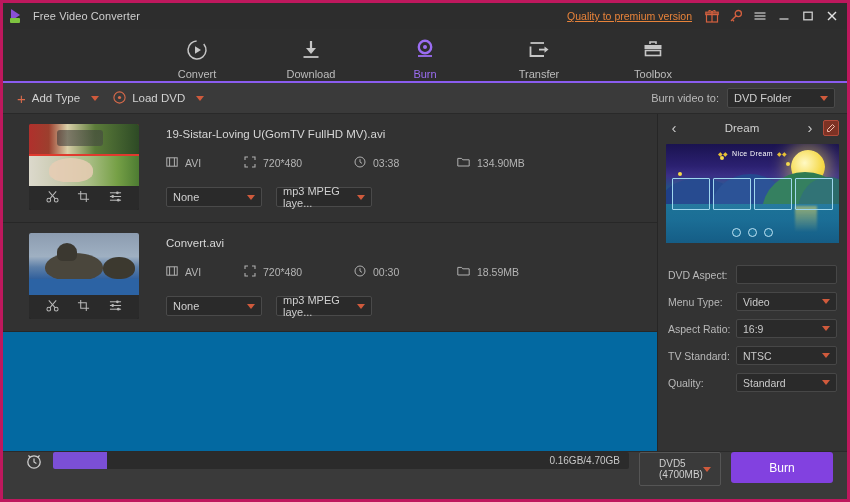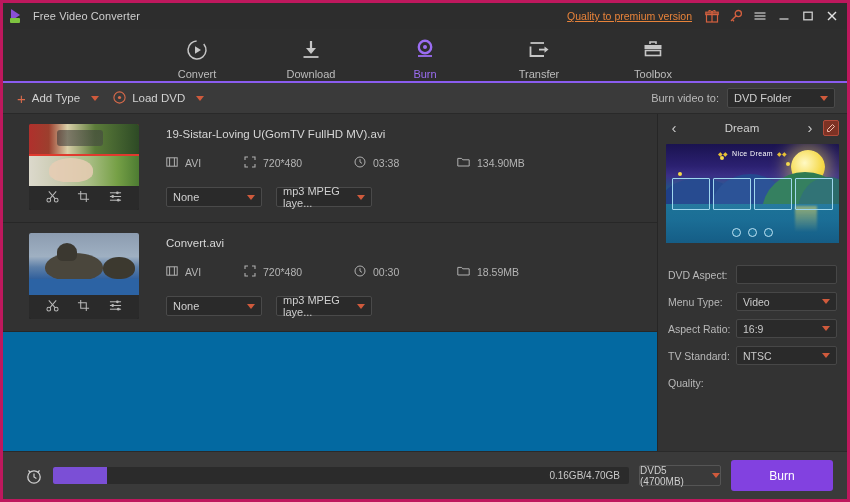--- a/index.html
+++ b/index.html
@@ -199,36 +199,36 @@
     flex:1; height:19px; background:#2a2a2a; border:1px solid #474747;
     border-radius:2px; display:flex; align-items:center; padding:0 6px;
     font-size:10.5px; color:#cacaca; cursor:pointer;
   }
   .fctl.ro { background:#2a2a2a; cursor:text; }
   .fctl .cc { width:0;height:0;border-left:4px solid transparent;border-right:4px solid transparent;
     border-top:5px solid #d05a3c; margin-left:auto; }
 
   
   .bottom {
-    height: 48px; background:#3a3a3a; display:flex; align-items:center;
+    height: 48px; background:#3a3a3a; display:flex; align-items:flex-start;
     padding: 0 14px 0 22px; gap: 10px; flex: 0 0 48px;
     border-top:1px solid #2a2a2a;
   }
   .clock-ic { width:18px; height:18px; flex:0 0 18px; }
   .pbar {
     flex:1; height:17px; background:#2b2b2b; border-radius:2px;
     position:relative; overflow:hidden; display:flex; align-items:center;
   }
   .pfill { width: 54px; height:17px; background:#7b4fd6; }
   .psize {
     position:absolute; right:9px; font-size:10px; color:#c8c8c8;
   }
   .disc-sel {
-    width: 82px; height:21px; background:#3a3a3a; border:1px solid #555;
-    border-radius:2px; display:flex; align-items:center; padding:0 0;
+    width: 82px; height:34px; background:#3a3a3a; border:1px solid #555;
+    border-radius:2px; display:flex; align-items:center; padding:0 19px;
     font-size:10px; color:#cfcfcf; cursor:pointer;
   }
   .disc-sel .cc { width:0;height:0;border-left:4px solid transparent;border-right:4px solid transparent;
     border-top:5px solid #d05a3c; margin-left:auto; }
   .burn-btn {
     width: 102px; height:31px; background:#8241e0; border-radius:3px;
     display:flex; align-items:center; justify-content:center;
     font-size:12px; color:#fff; cursor:pointer;
   }
 </style>
@@ -610,20 +610,24 @@
         </div>
         <div class="frow">
           <span class="flabel">TV Standard:</span>
           <span class="fctl">
             <span>NTSC</span>
             <span class="cc"></span>
           </span>
         </div>
         <div class="frow">
           <span class="flabel">Quality:</span>
+          <span class="fctl">
+            <span>Standard</span>
+            <span class="cc"></span>
+          </span>
         </div>
       </div>
     </div>
   </div>
 
   <div class="bottom">
     <span class="clock-ic">
       <svg width="18" height="18" viewBox="0 0 18 18">
           <circle cx="9" cy="10" r="6.2" fill="none" stroke="#cfcfcf" stroke-width="1.3"></circle>
           <path d="M9 6.6 L9 10 L11.4 11.4" fill="none" stroke="#cfcfcf" stroke-width="1.2"></path>

